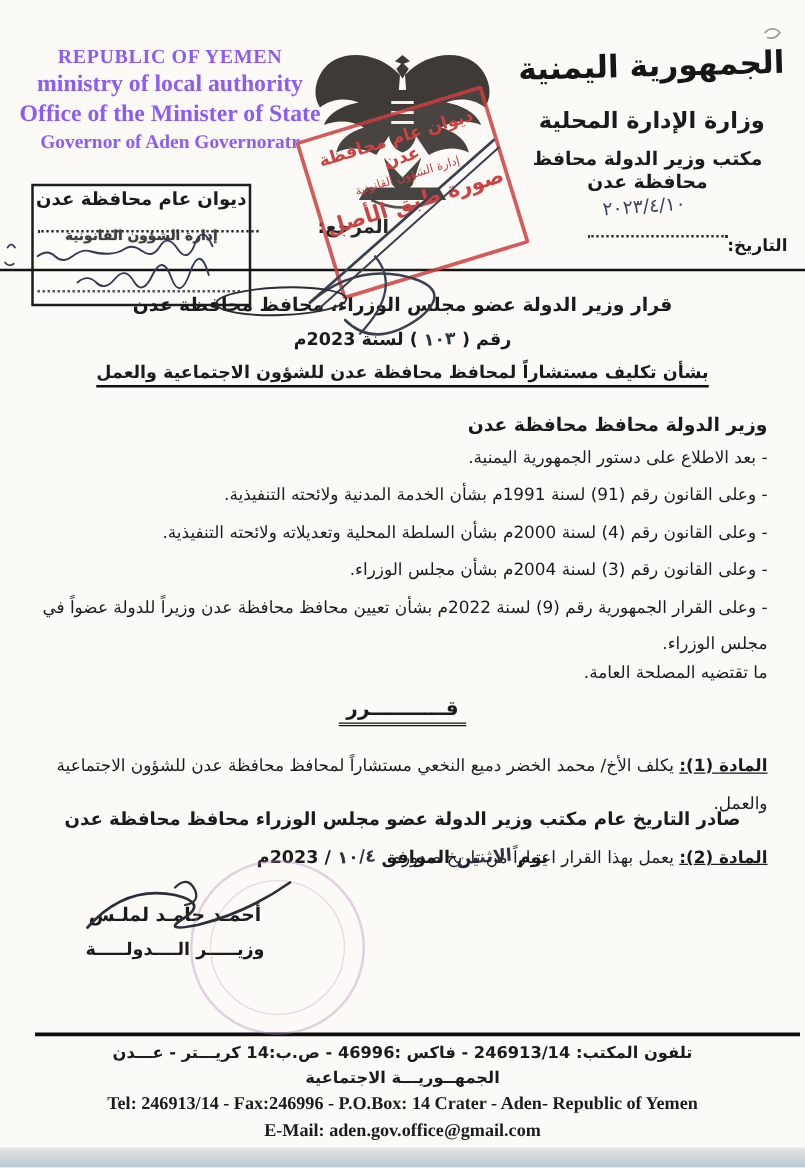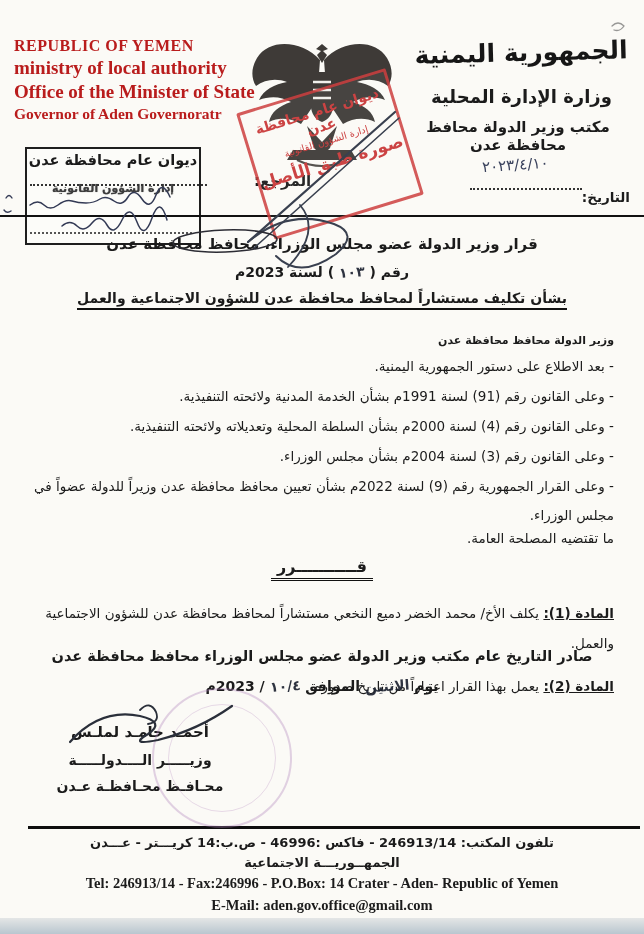--- a/index.html
+++ b/index.html
@@ -3,21 +3,21 @@
 <meta charset="utf-8">
 <style>
   html,body{margin:0;padding:0;background:#e8e8e8;}
   #page{position:relative;width:644px;height:934px;background:#fbfaf6;overflow:hidden;
         font-family:"DejaVu Sans",sans-serif;color:#1b1b1b;margin:0 auto;}
   .abs{position:absolute;}
   .ctr{text-align:center;}
   .rtl{direction:rtl;unicode-bidi:embed;}
   .serif{font-family:"Liberation Serif","DejaVu Serif",serif;}
   
-  #eng{left:14px;top:36px;width:244px;text-align:left;line-height:1.25;color:#b91c1c;}
+  #eng{left:14px;top:36px;width:244px;text-align:center;line-height:1.25;color:#8b5cf6;}
   #eng .l1{font-size:16px;font-weight:bold;letter-spacing:.5px;}
   #eng .l2,#eng .l3{font-size:19px;font-weight:bold;}
   #eng .l4{font-size:15.5px;font-weight:bold;}
   
   #office-box{left:25px;top:147px;width:172px;height:94px;border:2px solid #1e1e1e;background:rgba(255,255,255,.4);}
   #office-box .t1{font-size:14.5px;font-weight:bold;text-align:center;padding-top:3px;}
   #office-box .t2{font-size:11px;font-weight:bold;text-align:center;color:#3c3c3c;letter-spacing:1px;
                   text-shadow:0 0 1px #777;margin-top:2px;}
   #ref-dots{left:30px;top:184px;width:177px;border-bottom:2px dotted #333;z-index:5;}
   #ref-label{left:210px;top:172px;font-size:15px;font-weight:bold;margin-left:44px;}
@@ -43,21 +43,21 @@
              text-align:center;color:#cc4343;border-radius:2px;}
   #red-stamp .s1{font-size:14px;font-weight:bold;margin-top:10px;}
   #red-stamp .s2{font-size:9.5px;margin-top:2px;}
   #red-stamp .s3{font-size:17px;font-weight:bold;margin-top:6px;letter-spacing:1px;}
   
   .body-line{left:30px;width:584px;font-size:13.5px;line-height:29px;}
   #title{top:230px;font-size:15px;font-weight:bold;}
   #numline{top:258px;font-size:14px;font-weight:bold;}
   #subject{top:284px;font-size:14px;font-weight:bold;}
   #subject span{border-bottom:2px solid #111;padding-bottom:2px;}
-  #issuer{top:326px;font-size:11px;font-weight:bold;text-align:right;}
+  #issuer{top:326px;font-size:15px;font-weight:bold;text-align:right;}
   #preamble{top:352px;text-align:right;}
   #preamble p{margin:0 0 1px 0;}
   #closing{top:524px;text-align:right;}
   #qarar{top:552px;font-size:16px;font-weight:bold;}
   #qarar span{border-bottom:3px double #111;padding:0 6px 2px 6px;}
   #articles{top:584px;text-align:right;line-height:30px;}
   .art-label{font-weight:bold;text-decoration:underline;}
   #issued{top:642px;font-size:14.5px;font-weight:bold;}
   #issued-date{top:672px;font-size:14px;font-weight:bold;}
   
@@ -168,21 +168,20 @@
     <span>الموافق</span>
     <span class="hw hw-dark">١٠/٤</span>
     <span>/ 2023م</span>
   </div>
 
   <div id="purple-stamp" class="abs"></div>
 
   <div id="sig" class="abs rtl">
     <div class="n">أحمـد حامـد لملـس</div>
     <div class="t">وزيـــــر الــــدولـــــة</div>
-    <div class="t">محـافـظ محـافظـة عـدن</div>
   </div>
 
   <div id="foot-rule" class="abs"></div>
   <div id="foot-ar1" class="abs rtl ctr">تلفون المكتب: 246913/14 - فاكس :46996 - ص.ب:14 كريـــتر - عـــدن</div>
   <div id="foot-ar2" class="abs rtl ctr">الجمهــوريـــة الاجتماعية</div>
   <div id="foot-en1" class="abs ctr serif">Tel: 246913/14 - Fax:246996 - P.O.Box: 14 Crater - Aden- Republic of Yemen</div>
   <div id="foot-en2" class="abs ctr serif">E-Mail: aden.gov.office@gmail.com</div>
   <div id="scan-edge" class="abs"></div>
 
   <svg id="ink-overlay" class="abs" viewBox="0 0 644 934">

